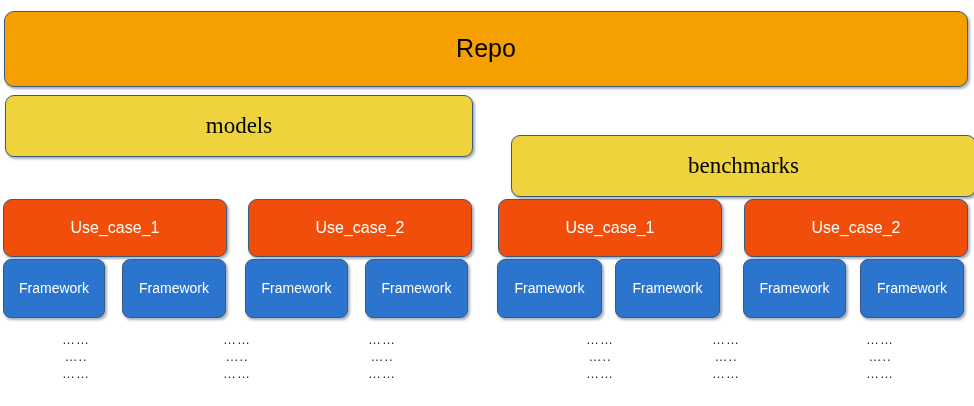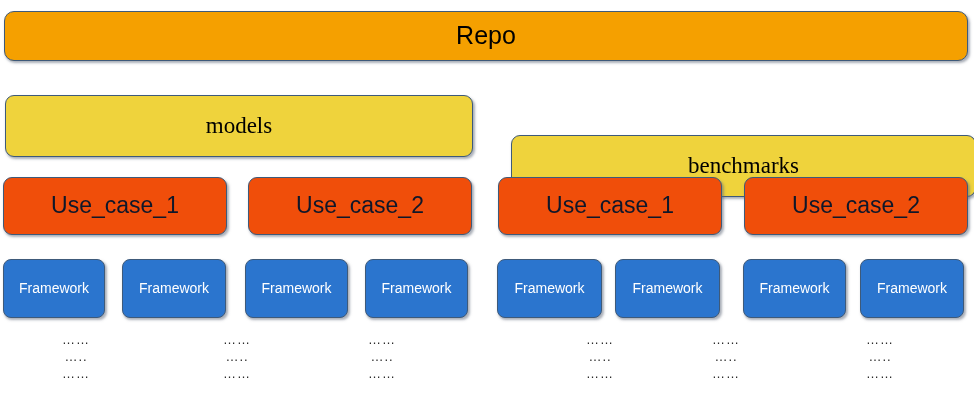--- a/index.html
+++ b/index.html
@@ -48,22 +48,23 @@
   .lvl-folder {
     background: #efd33c;
     color: #000000;
     font-size: 23px;
     font-family: Liberation Serif, serif;
   }
 
   
   .lvl-usecase {
     background: #f04e0a;
-    color: #0f172a;
-    font-size: 23px;
+    color: #ffffff;
+    font-size: 16px;
+    margin-top: 22px;
   }
 
   
   .lvl-framework {
     background: #2b75ce;
     color: #ffffff;
     font-size: 14px;
     border-radius: 8px;
   }
 
@@ -82,21 +83,21 @@
     height: 17px;
     line-height: 17px;
     white-space: nowrap;
   }
 </style>
 </head>
 <body>
 
 <div id="canvas">
 
-  <div class="node lvl-repo" style="left:4px; top:11px; width:964px; height:50px;">Repo</div>
+  <div class="node lvl-repo" style="left:4px; top:11px; width:964px; height:76px;">Repo</div>
 
   <div class="node lvl-folder" style="left:5px; top:95px; width:468px; height:62px;">models</div>
 
   <div class="node lvl-folder" style="left:511px; top:95px; width:465px; height:62px;margin-top:40px;">benchmarks</div>
 
   <div class="node lvl-usecase" style="left:3px; top:177px; width:224px; height:58px;">Use_case_1</div>
 
   <div class="node lvl-usecase" style="left:248px; top:177px; width:224px; height:58px;">Use_case_2</div>
 
   <div class="node lvl-usecase" style="left:498px; top:177px; width:224px; height:58px;">Use_case_1</div>

